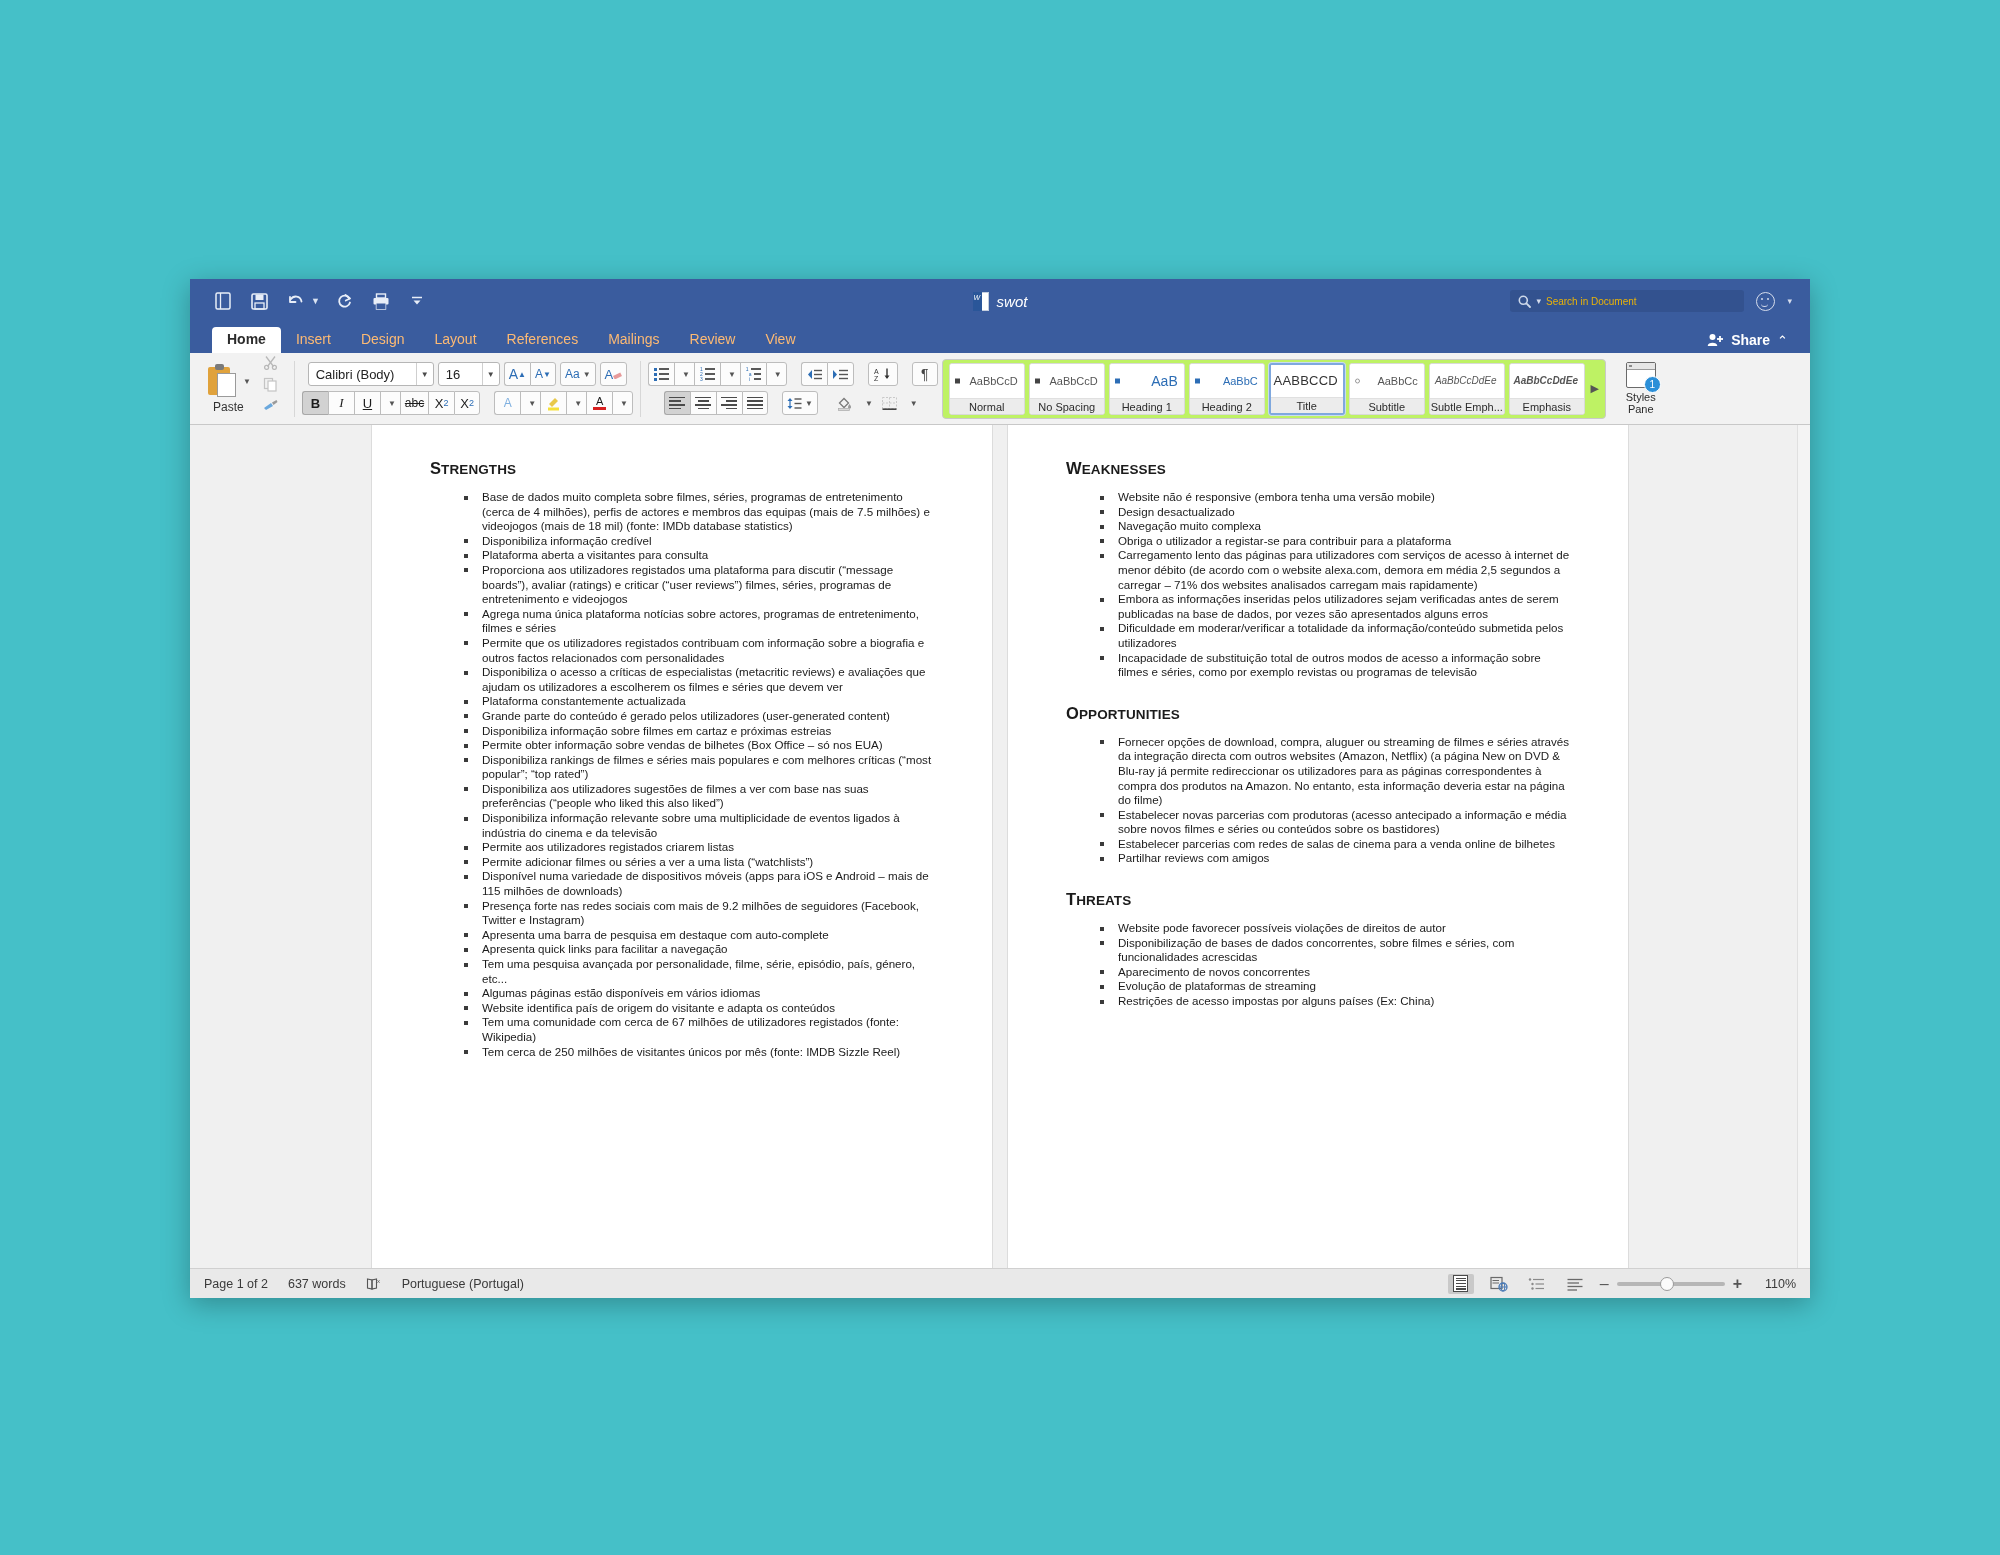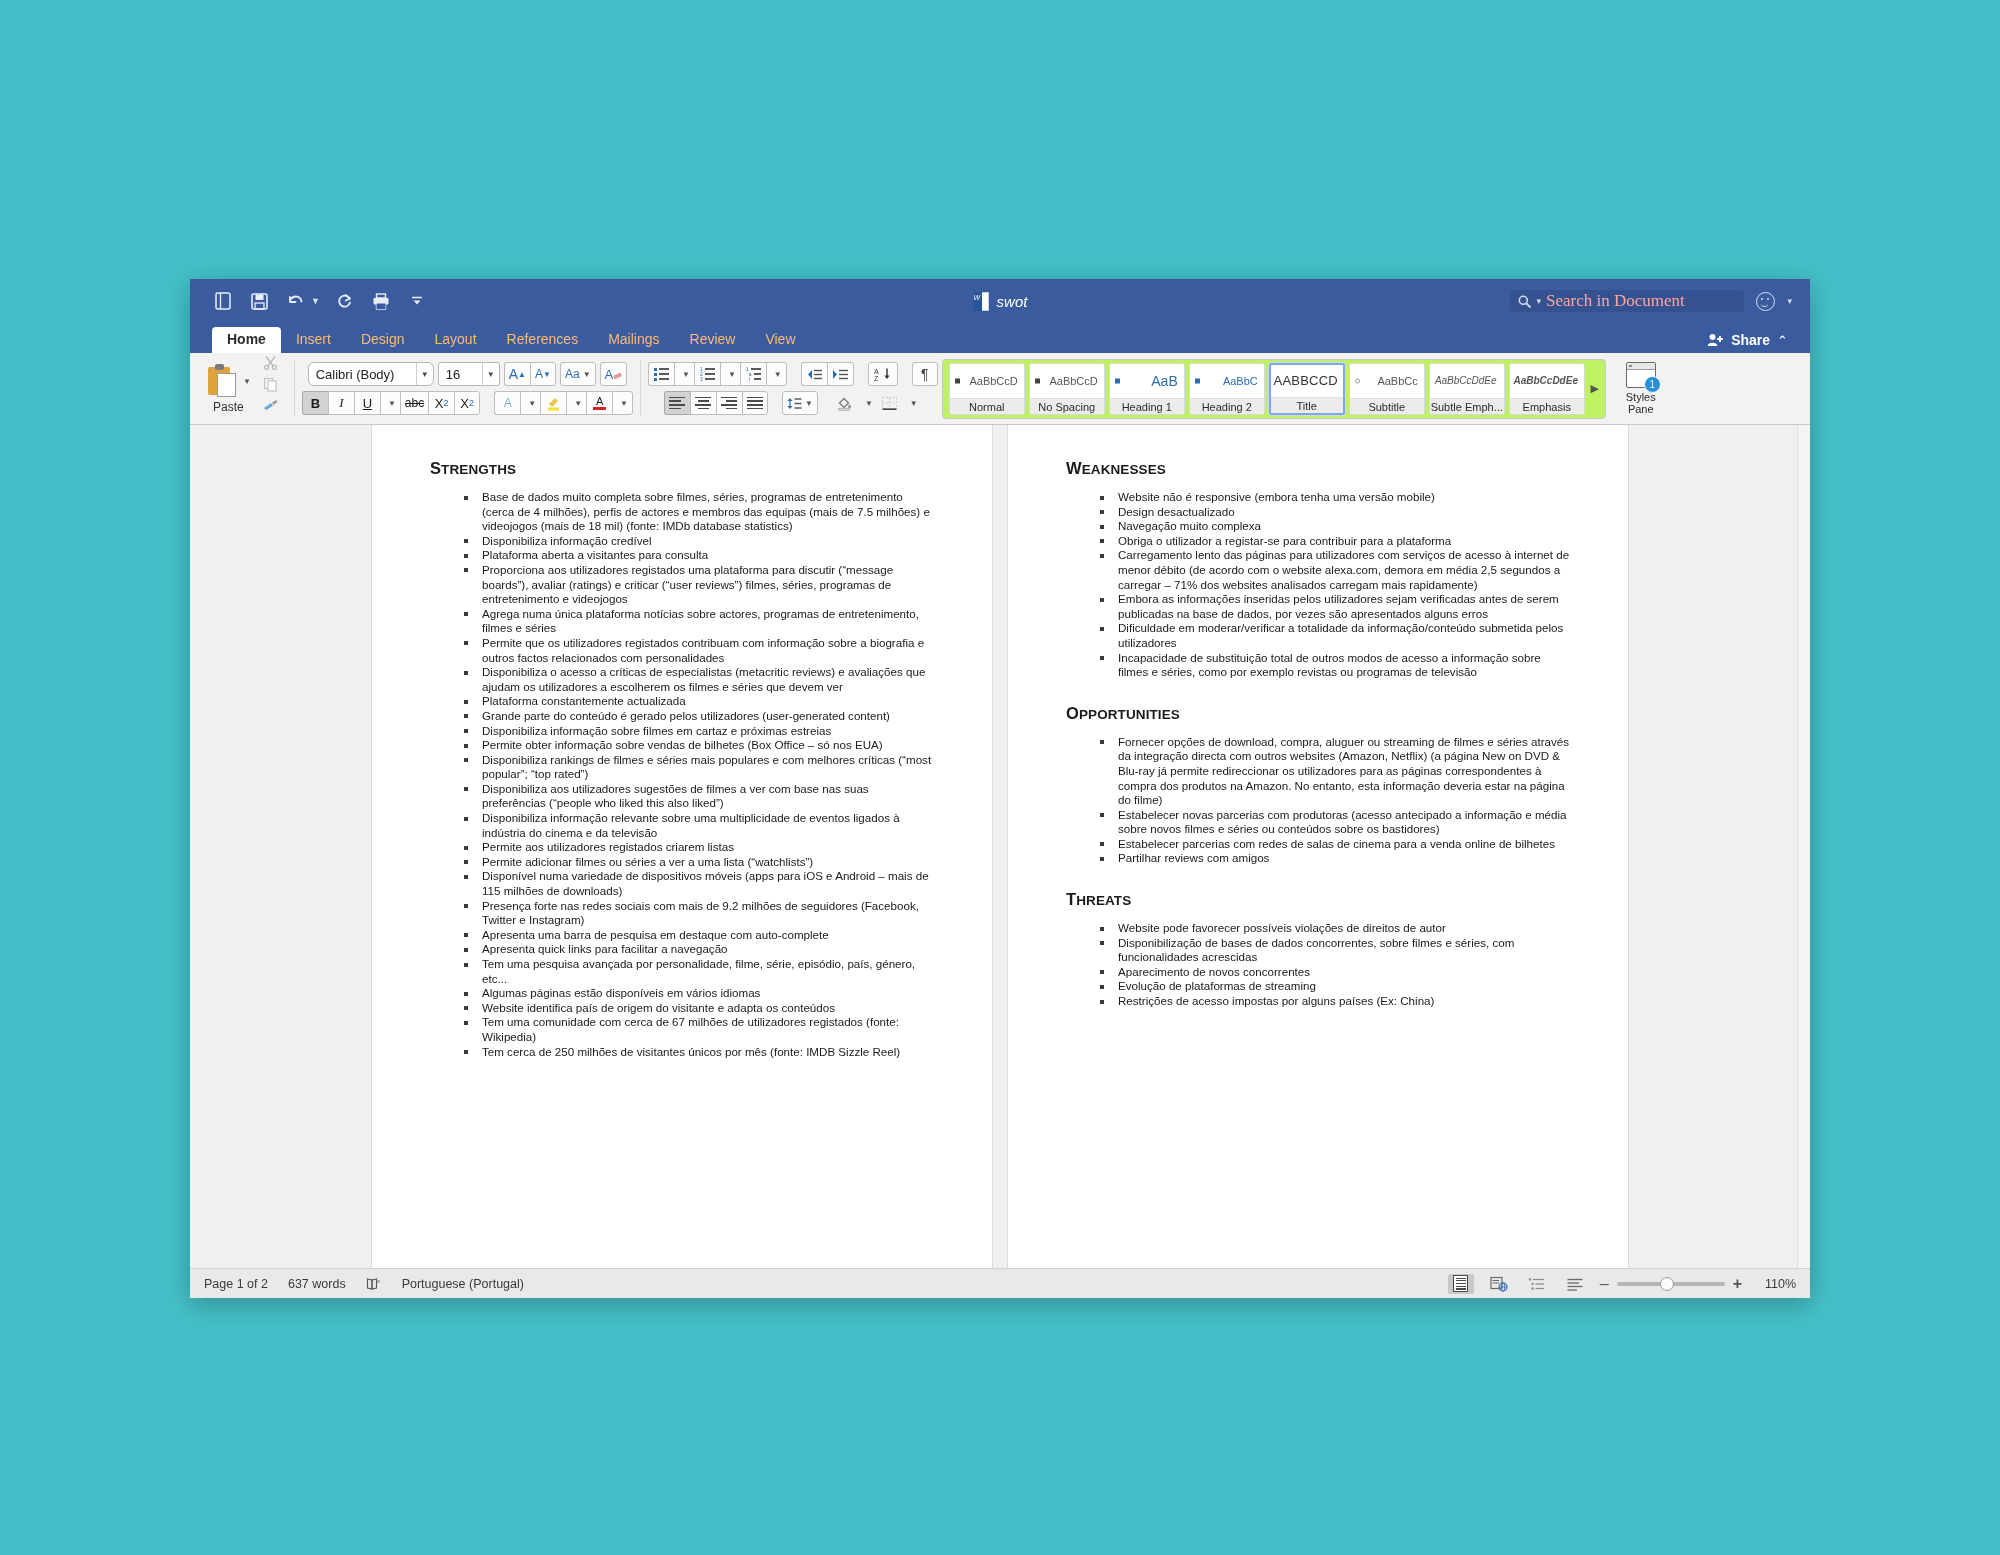--- a/index.html
+++ b/index.html
@@ -61,21 +61,21 @@
   .title-right {
     position: absolute; right: 18px; top: 0; height: 44px;
     display: flex; align-items: center; gap: 12px;
   }
   .search-box {
     width: 234px; height: 22px;
     background: #33528F; border-radius: 3px;
     display: flex; align-items: center; gap: 5px;
     padding: 0 8px;
   }
-  .search-box .ph { color: #fca5a5; font-size: 17px; font-family: Liberation Serif, serif; }
+  .search-box .ph { color: #eab308; font-size: 10px; }
   .smiley {
     width: 19px; height: 19px; border-radius: 50%;
     border: 1.6px solid #d5dcec; position: relative;
   }
   .smiley::before {
     content:""; position:absolute; left:4px; top:5px;
     width:2px; height:2px; background:#d5dcec; border-radius:50%;
     box-shadow: 6px 0 0 #d5dcec;
   }
   .smiley::after {
@@ -145,21 +145,21 @@
   .combo {
     height: 24px; background: #fff; border: 1px solid #b6b6b6;
     border-radius: 3px; display: flex; align-items: center;
     font-size: 13px; color: #222; padding-left: 7px;
   }
   .combo .cb-caret {
     width: 17px; height: 100%; border-left: 1px solid #cfcfcf;
     margin-left: auto; display:flex; align-items:center; justify-content:center;
     font-size: 8px; color: #4a4a4a;
   }
-  .font-name { width: 126px; border-radius: 6px; }
+  .font-name { width: 126px; }
   .font-size { width: 62px; }
   .btn {
     height: 24px; min-width: 26px; padding: 0 4px;
     background: #fcfcfc; border: 1px solid #bdbdbd; border-radius: 3px;
     display: flex; align-items: center; justify-content: center;
     font-size: 13px; color: #1c1c1c;
   }
   .btn.on { background: #d2d2d2; border-color:#a8a8a8; }
   .btn.flat { border:none; background:transparent; }
   .btngrp { display:flex; }

